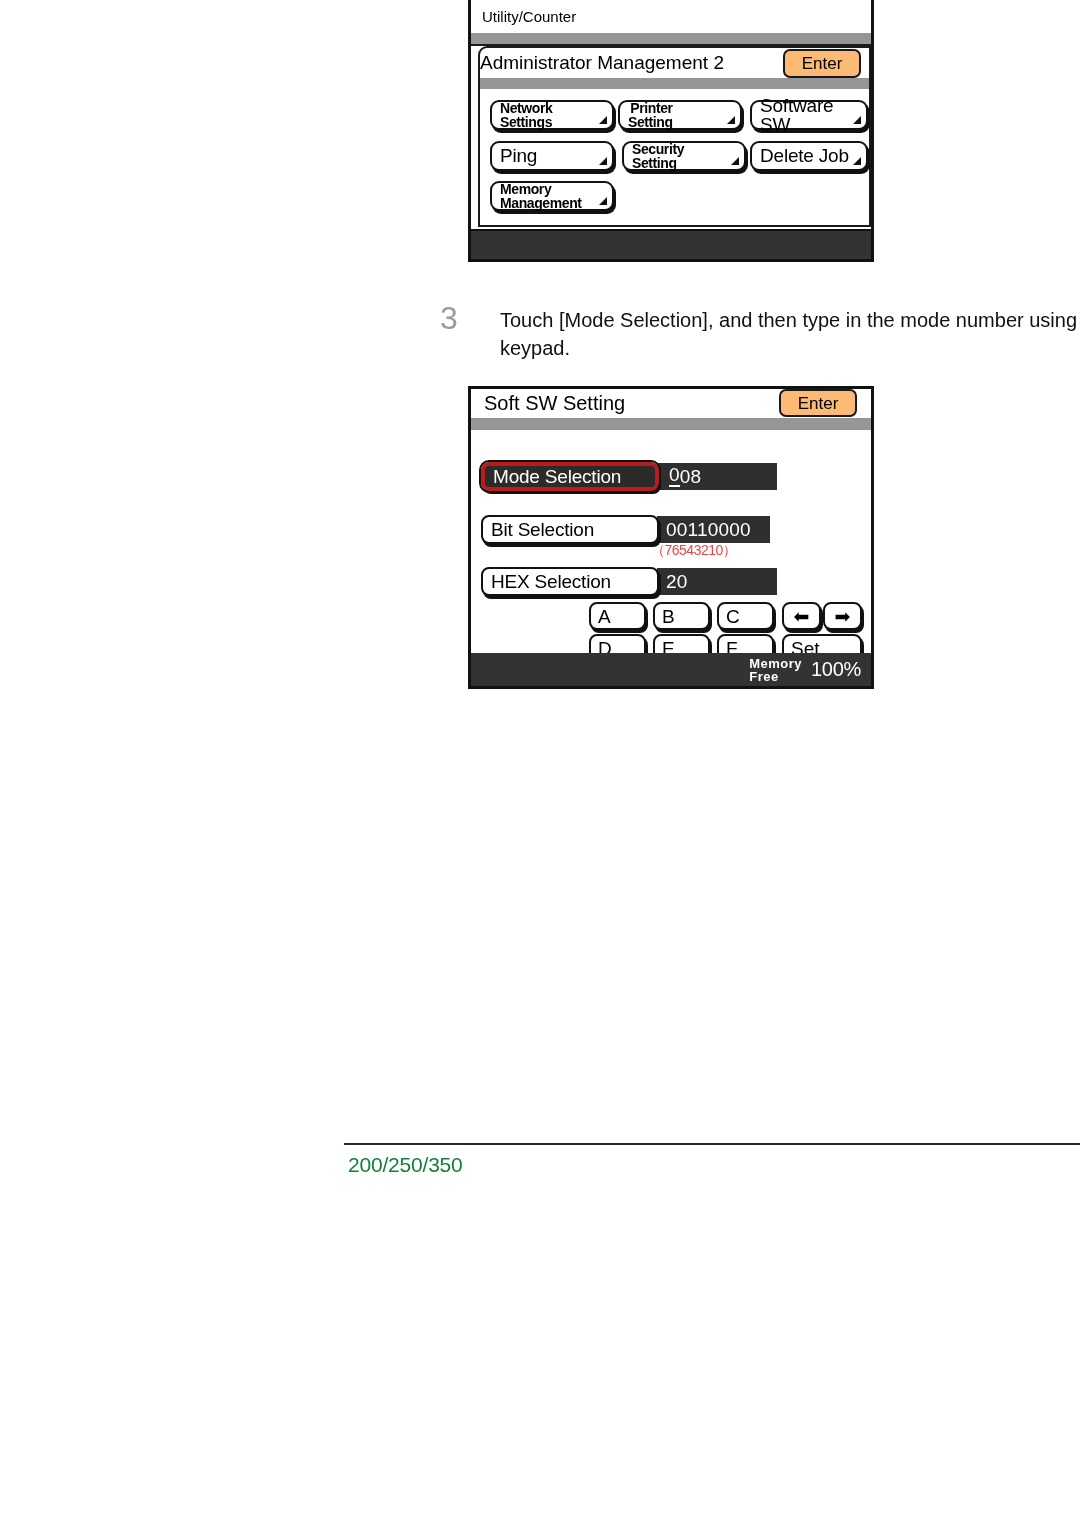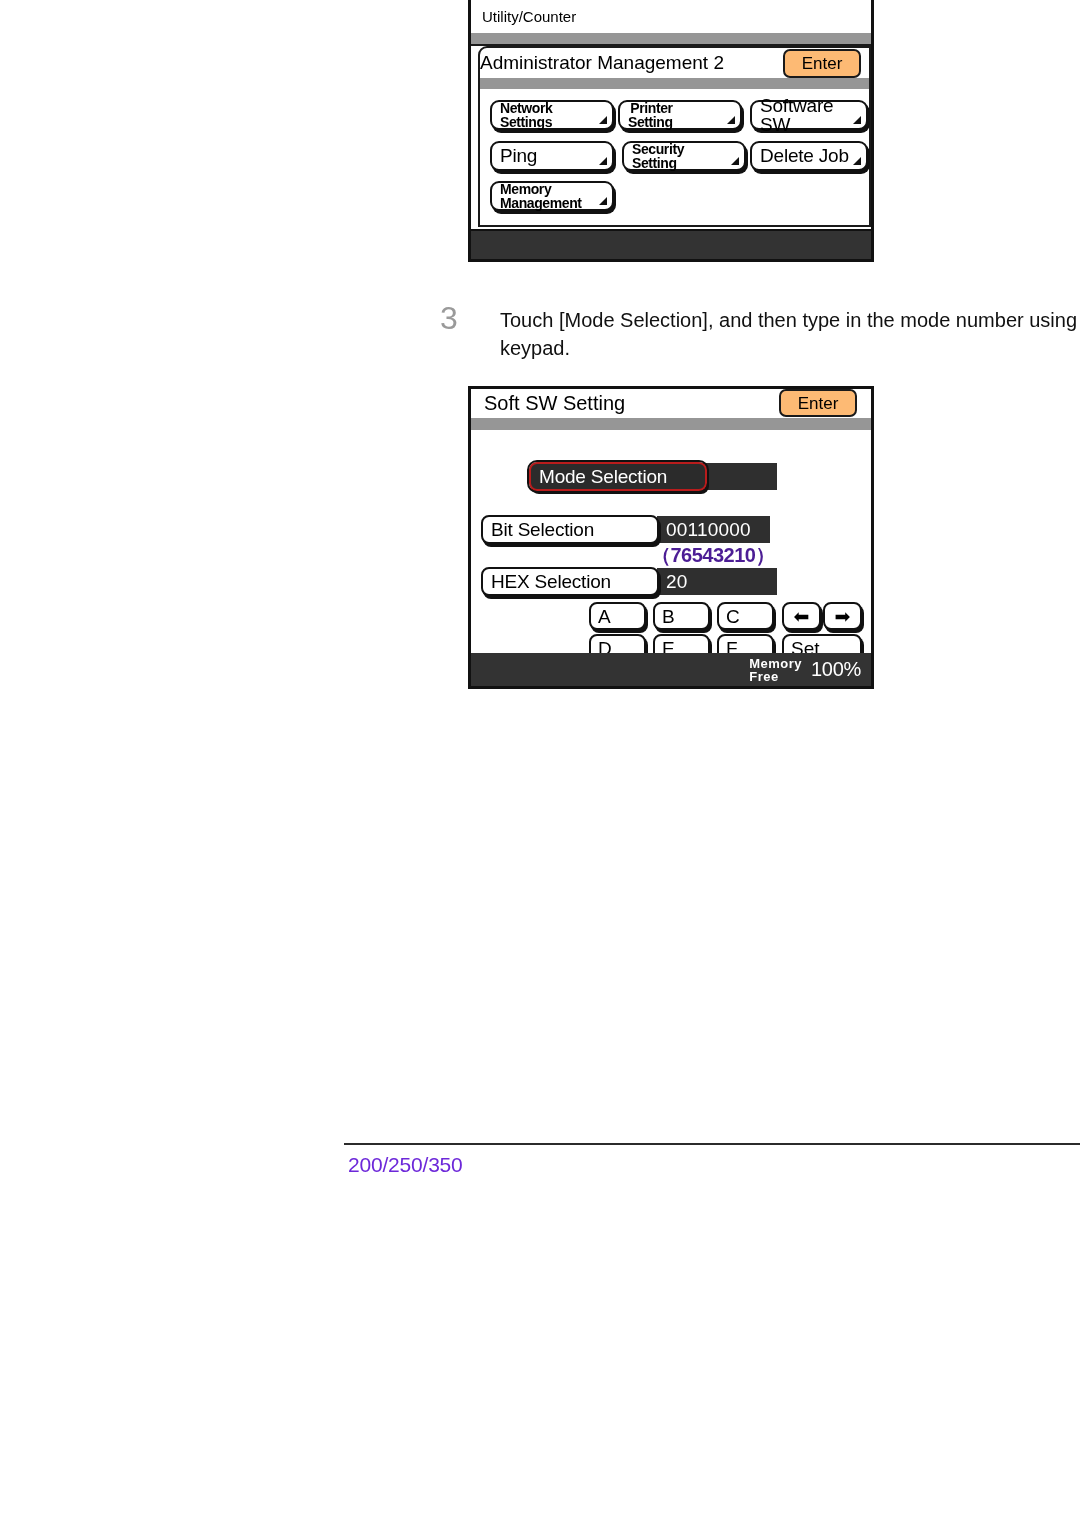--- a/index.html
+++ b/index.html
@@ -240,23 +240,22 @@
     display: flex;
     align-items: center;
     padding-left: 8px;
     font-size: 19px;
     letter-spacing: -0.2px;
     white-space: nowrap;
   }
   .row-label.selected {
     background: #2b2b2b;
     color: #ffffff;
-    border: 2px solid #b91c1c;
+    border: 4px solid #b91c1c;
     outline: 2px solid #111111;
-    margin-left: 48px;
   }
   .row-value {
     position: absolute;
     left: 176px;
     top: 1px;
     width: 120px;
     height: 27px;
     background: #2f2f2f;
     color: #ffffff;
     box-sizing: border-box;
@@ -277,25 +276,24 @@
   .cursor-digit {
     border-bottom: 2px solid #ffffff;
     display: inline-block;
     line-height: 0.95;
   }
 
   #bit-legend {
     position: absolute;
     left: 180px;
     top: 153px;
-    font-size: 20px;
-    color: #4c1d95;
+    font-size: 14px;
+    color: #ef4444;
     letter-spacing: -0.5px;
     white-space: nowrap;
-    font-weight: bold;
   }
 
   
   .keybtn {
     position: absolute;
     background: #ffffff;
     border: 2px solid #111111;
     border-radius: 8px;
     box-sizing: border-box;
     box-shadow: 2px 3px 0 #111111;
@@ -343,21 +341,21 @@
     top: 1143px;
     width: 736px;
     height: 0;
     border-top: 2px solid #2b2b2b;
   }
   #footer-text {
     position: absolute;
     left: 348px;
     top: 1153px;
     font-size: 21px;
-    color: #6d28d9;
+    color: #15803d;
     letter-spacing: -0.2px;
     white-space: nowrap;
   }
 </style>
 </head>
 <body>
 
 <div class="lcd" id="panel-utility">
 
   <div class="outer-title-bar">

